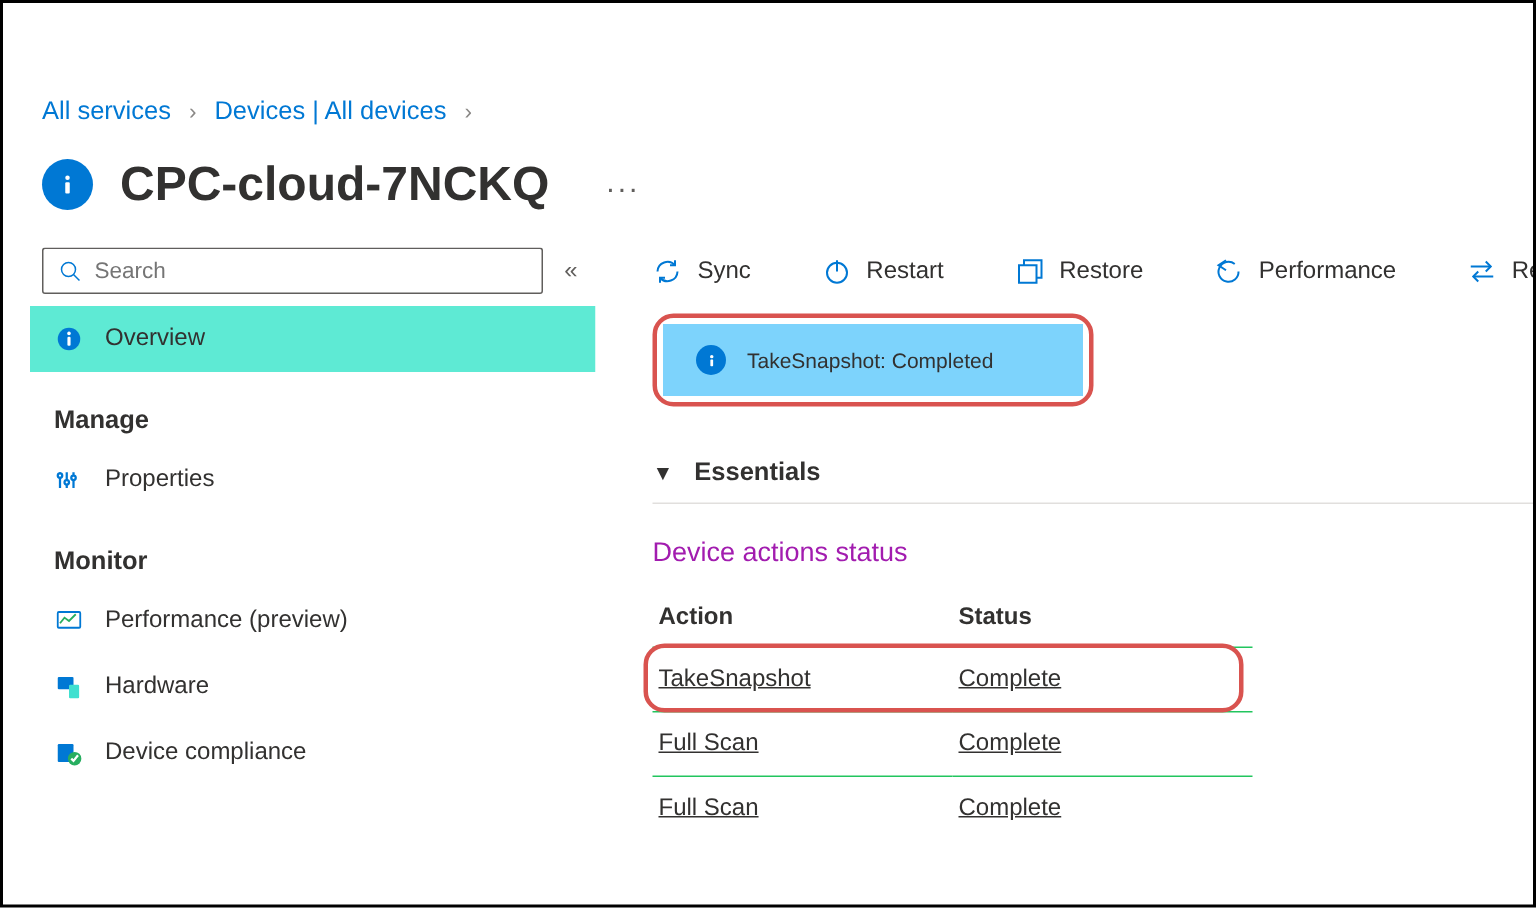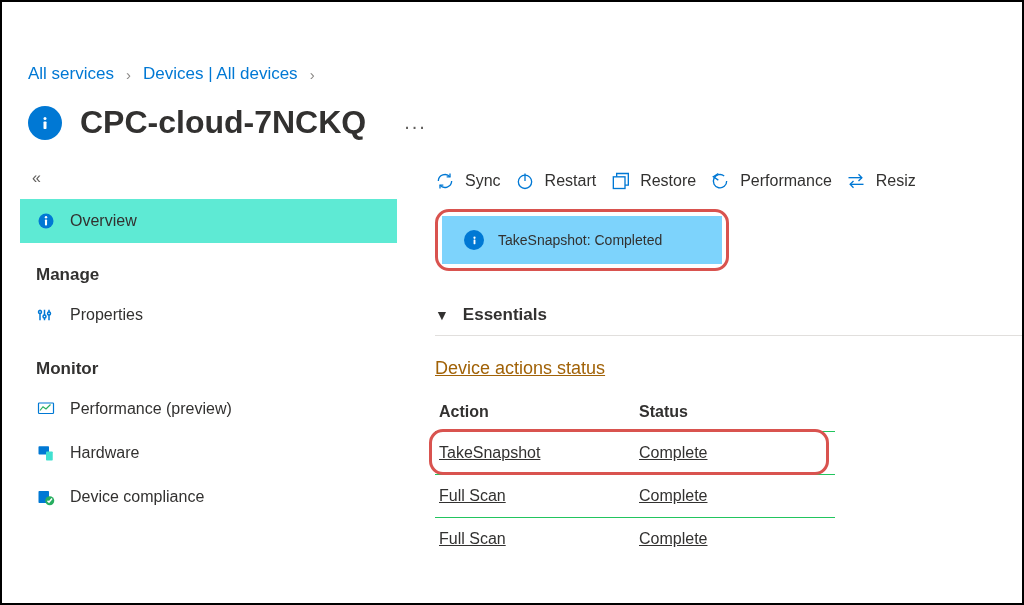--- a/index.html
+++ b/index.html
@@ -111,21 +111,21 @@
     }
 
     
     .main {
       flex: 1;
       padding-left: 38px;
       overflow: hidden;
     }
     .toolbar {
       display: flex;
-      gap: 14px;
+      gap: 47px;
       padding: 6px 0 18px 0;
       align-items: center;
     }
     .toolbar-btn {
       display: flex; align-items: center; gap: 10px;
       font-size: 16px; color: #323130;
       cursor: pointer;
       white-space: nowrap;
     }
     .toolbar-btn .ticon { width: 20px; height: 20px; color: #0078d4; display:flex; align-items:center; justify-content:center;}
@@ -158,22 +158,21 @@
       padding: 10px 0;
       border-bottom: 1px solid #e1dfdd;
       font-size: 17px; font-weight: 600;
       cursor: pointer;
     }
     .essentials-row .chev-down { font-size: 14px; }
 
     .section-title {
       font-size: 18px;
       padding: 22px 0 14px 0;
-      color: #a16207;
-      text-decoration: underline;
+      color: #a21caf;
     }
     .actions-table {
       border-collapse: collapse;
       font-size: 16px;
     }
     .actions-table th {
       text-align: left;
       font-weight: 600;
       padding: 10px 30px 10px 4px;
     }
@@ -208,20 +207,27 @@
       </svg>
   </div>
   <h1 class="page-title">CPC-cloud-7NCKQ</h1>
   <span class="title-more">...</span>
 </div>
 
 <div class="layout">
 
   <div class="sidebar">
     <div class="search-row">
+      <div class="search-box">
+        <svg viewBox="0 0 24 24">
+            <circle cx="10" cy="10" r="7"></circle>
+            <line x1="15" y1="15" x2="21" y2="21"></line>
+          </svg>
+        <input type="text" placeholder="Search" style="">
+      </div>
       <span class="collapse-btn">«</span>
     </div>
 
     <div class="nav-item selected">
       <span class="icon-slot">
         <svg viewBox="0 0 24 24" width="18" height="18">
             <circle cx="12" cy="12" r="10" fill="#0078d4"></circle>
             <circle cx="12" cy="7" r="1.6" fill="#fff"></circle>
             <rect x="10.6" y="10" width="2.8" height="8" rx="1" fill="#fff"></rect>
           </svg>

